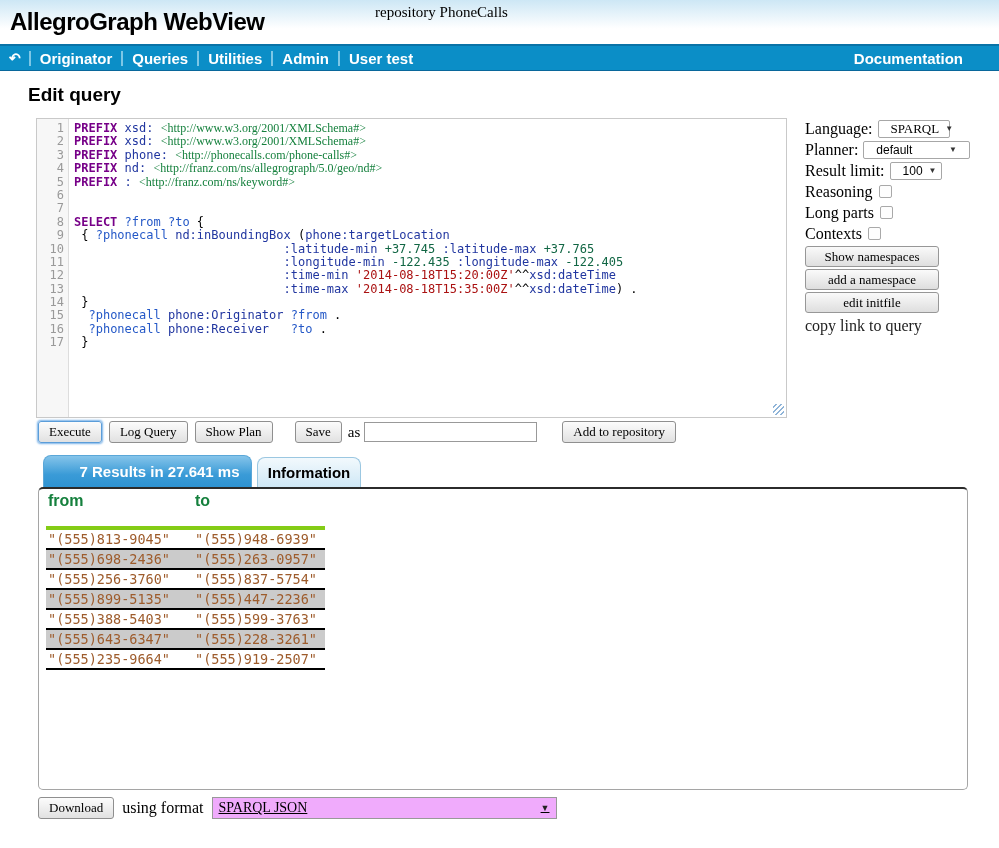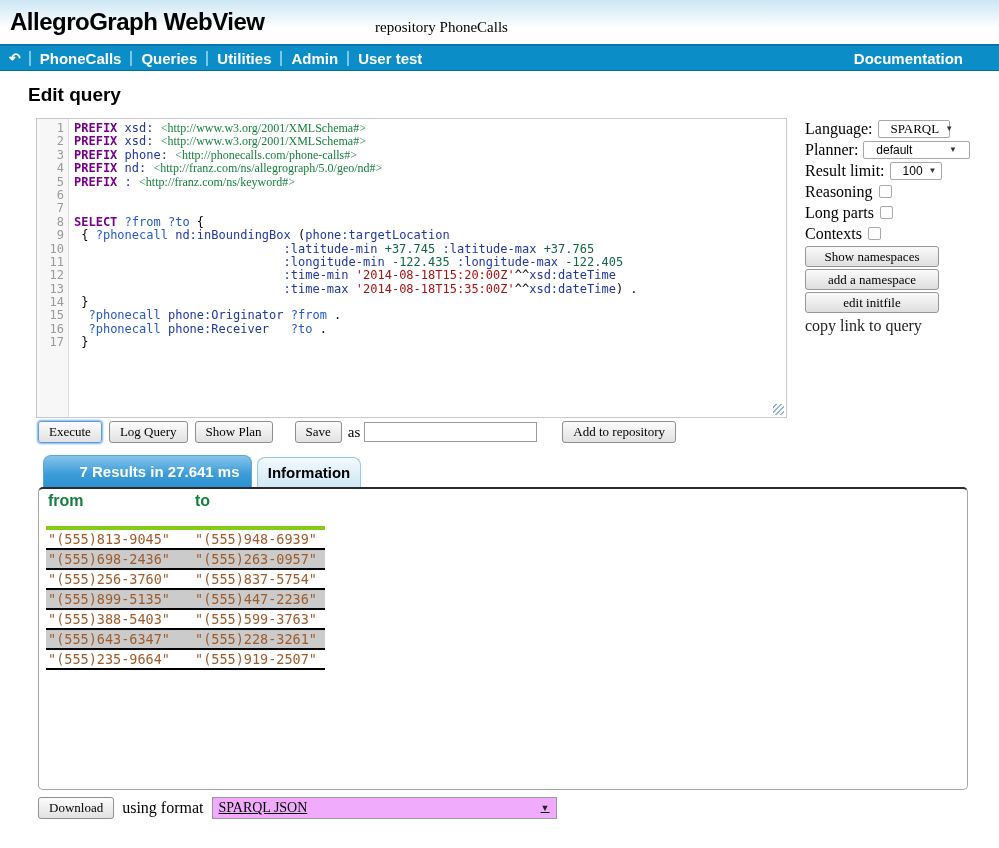--- a/index.html
+++ b/index.html
@@ -2,21 +2,21 @@
 <html><head>
 <meta charset="utf-8">
 <style>
   * { box-sizing: border-box; margin: 0; padding: 0; }
   html,body { width: 999px; height: 848px; background: #fff; }
   body { font-family: "Liberation Serif", serif; position: relative; overflow: hidden; }
 
   
   .top-header { height: 44px; background: linear-gradient(#cde7f5, #ffffff 65%); position: relative; }
   .app-title { position: absolute; left: 10px; top: 8px; font: bold 24px "Liberation Sans", sans-serif; color: #000; letter-spacing: -0.5px; }
-  .repo-label { position: absolute; left: 375px; top: 19px; font: 15px "Liberation Serif", serif; color: #000; }
+  .repo-label { position: absolute; left: 375px; top: 4px; font: 15px "Liberation Serif", serif; color: #000; }
 
   
   .navbar { height: 27px; background: #0b8ec7; border-top: 2px solid #0a73a7; border-bottom: 1px solid #09679b;
             display: flex; align-items: center; color: #fff; font: bold 15px "Liberation Sans", sans-serif; }
   .nav-back { margin: 0 8px 0 9px; font-size: 14px; font-weight: bold; cursor: pointer; }
   .nav-divider { width: 2px; height: 15px; background: rgba(220,245,255,.55); flex: 0 0 auto; }
   .nav-item { padding: 0 9px; cursor: pointer; white-space: nowrap; }
   .nav-right { margin-left: auto; margin-right: 36px; cursor: pointer; }
 
   
@@ -95,21 +95,21 @@
 <body>
 
 <div class="top-header">
   <div class="app-title">AllegroGraph WebView</div>
   <div class="repo-label">repository PhoneCalls</div>
 </div>
 
 <div class="navbar">
   <span class="nav-back">↶</span>
   <span class="nav-divider"></span>
-  <span class="nav-item">PhoneCalls</span>
+  <span class="nav-item">Originator</span>
   <span class="nav-divider"></span>
   <span class="nav-item">Queries</span>
   <span class="nav-divider"></span>
   <span class="nav-item">Utilities</span>
   <span class="nav-divider"></span>
   <span class="nav-item">Admin</span>
   <span class="nav-divider"></span>
   <span class="nav-item">User test</span>
   <span class="nav-right">Documentation</span>
 </div>

